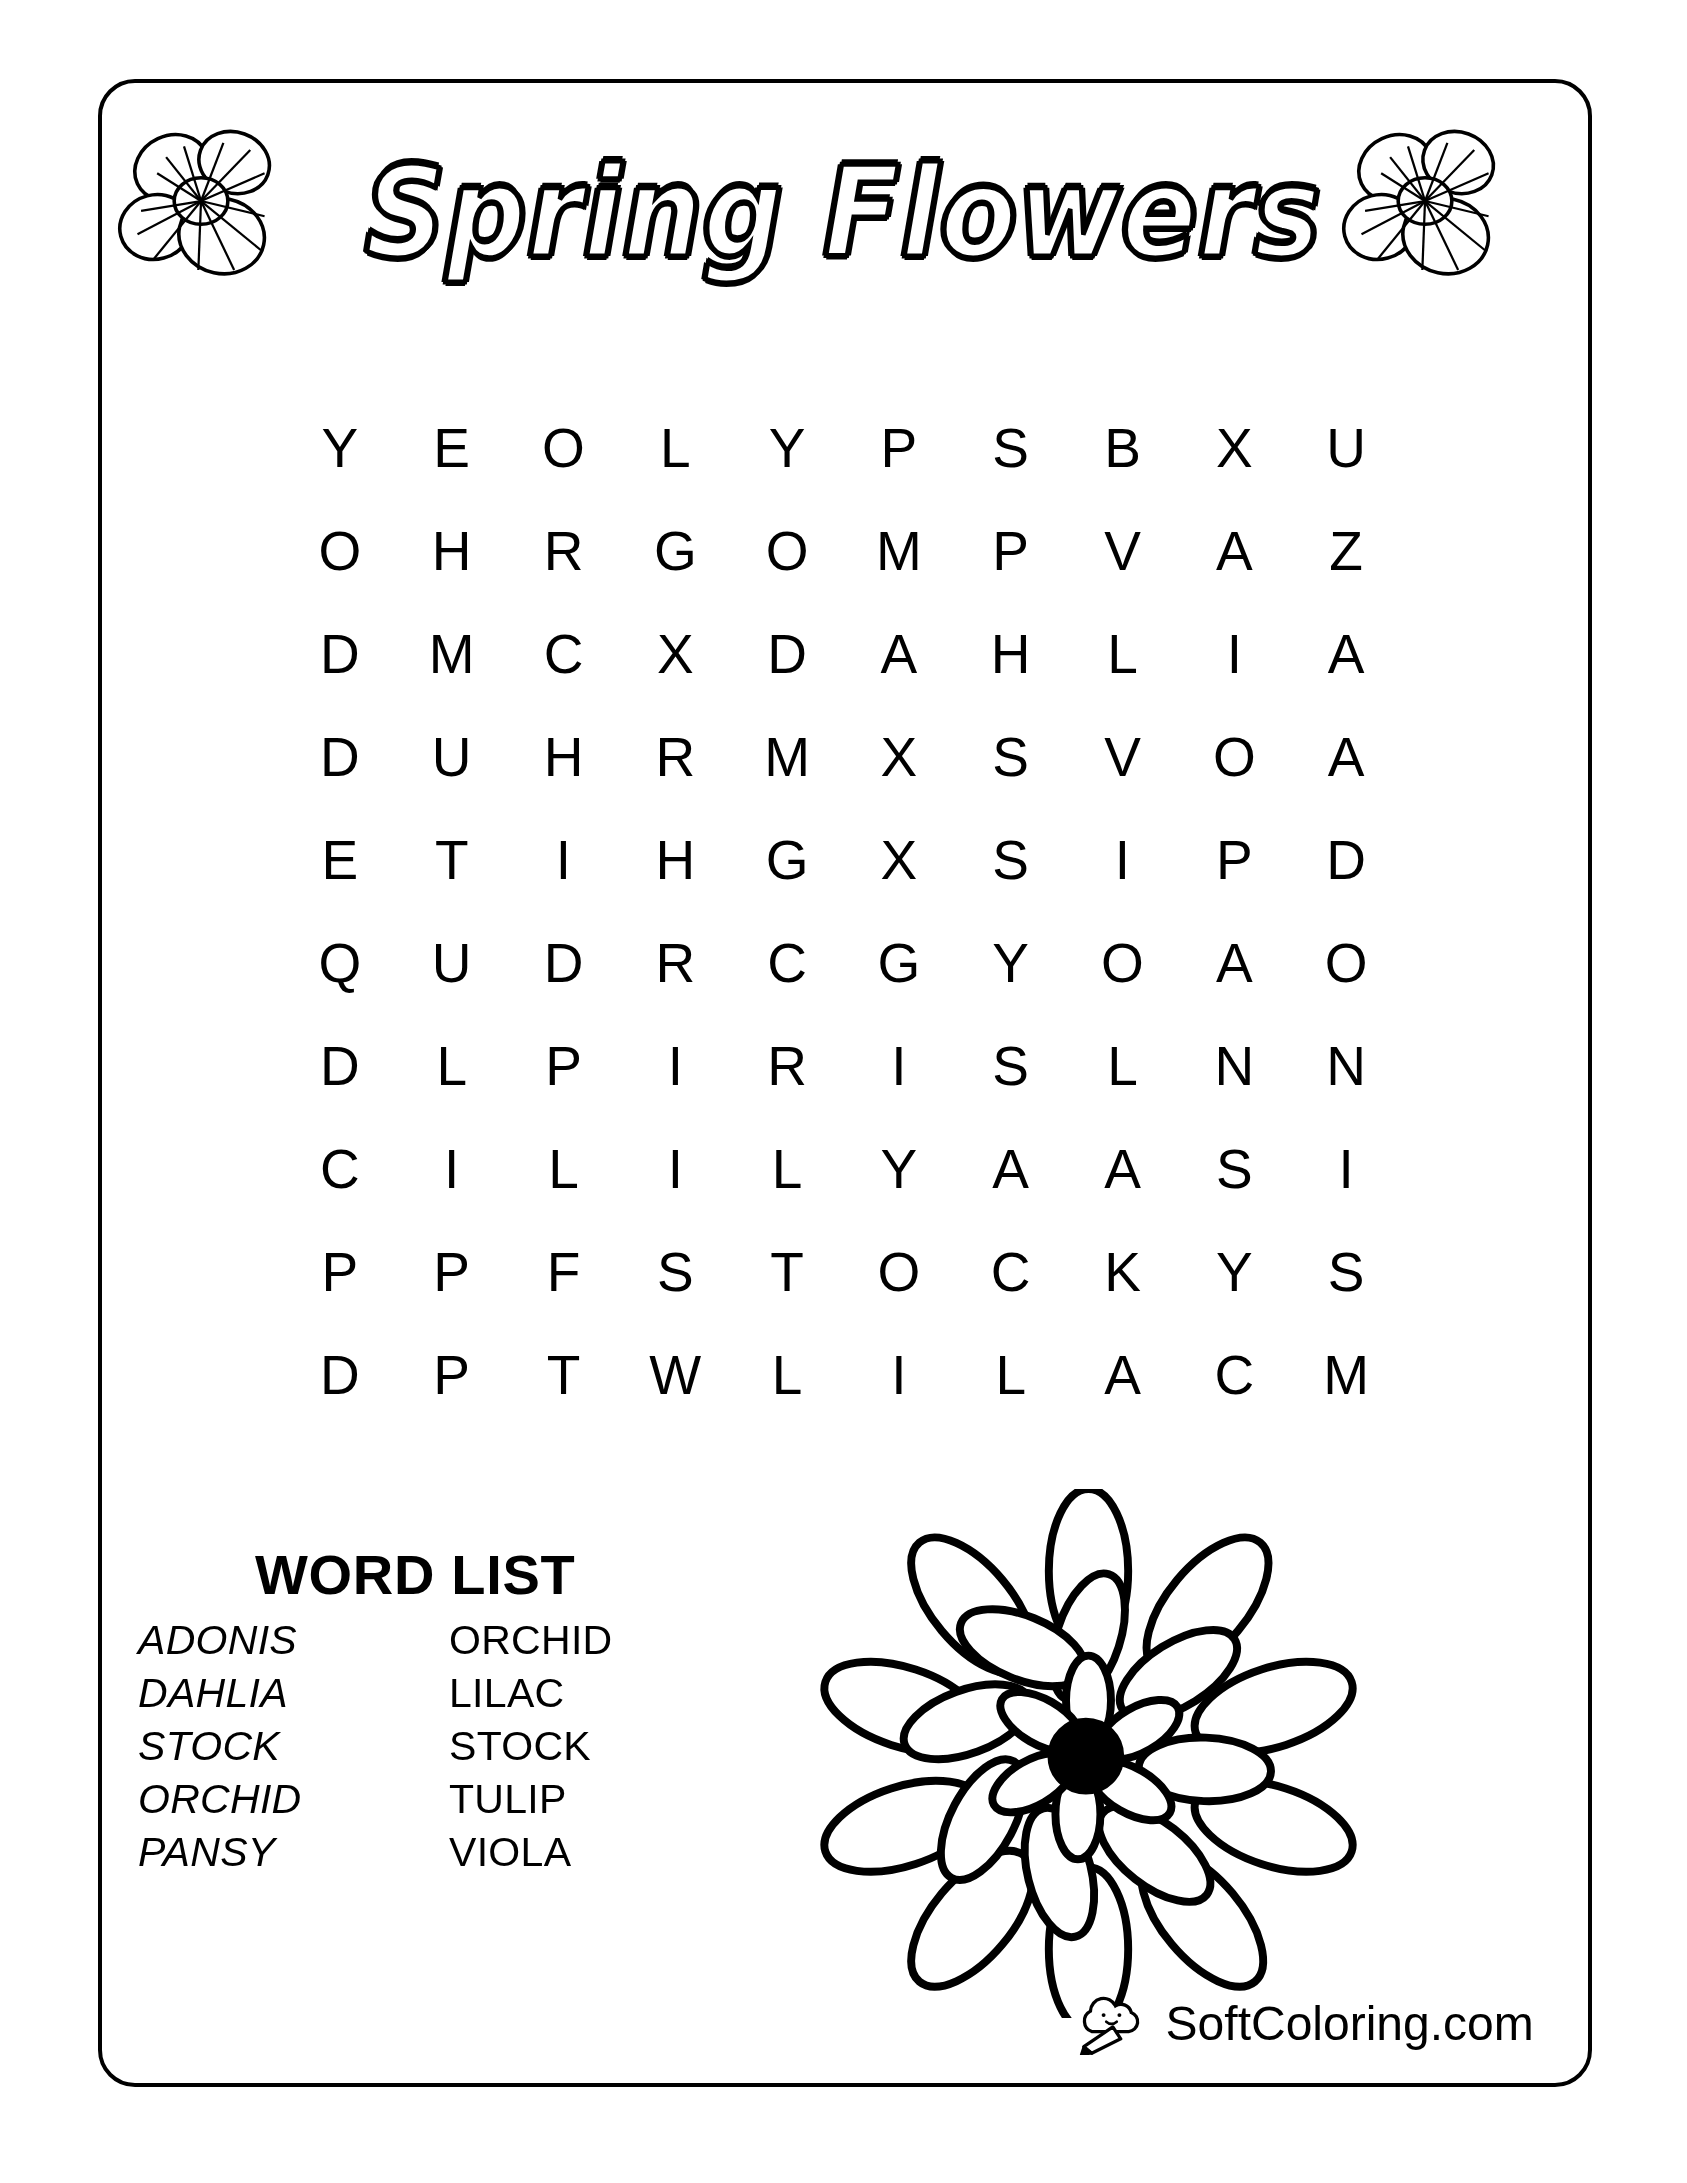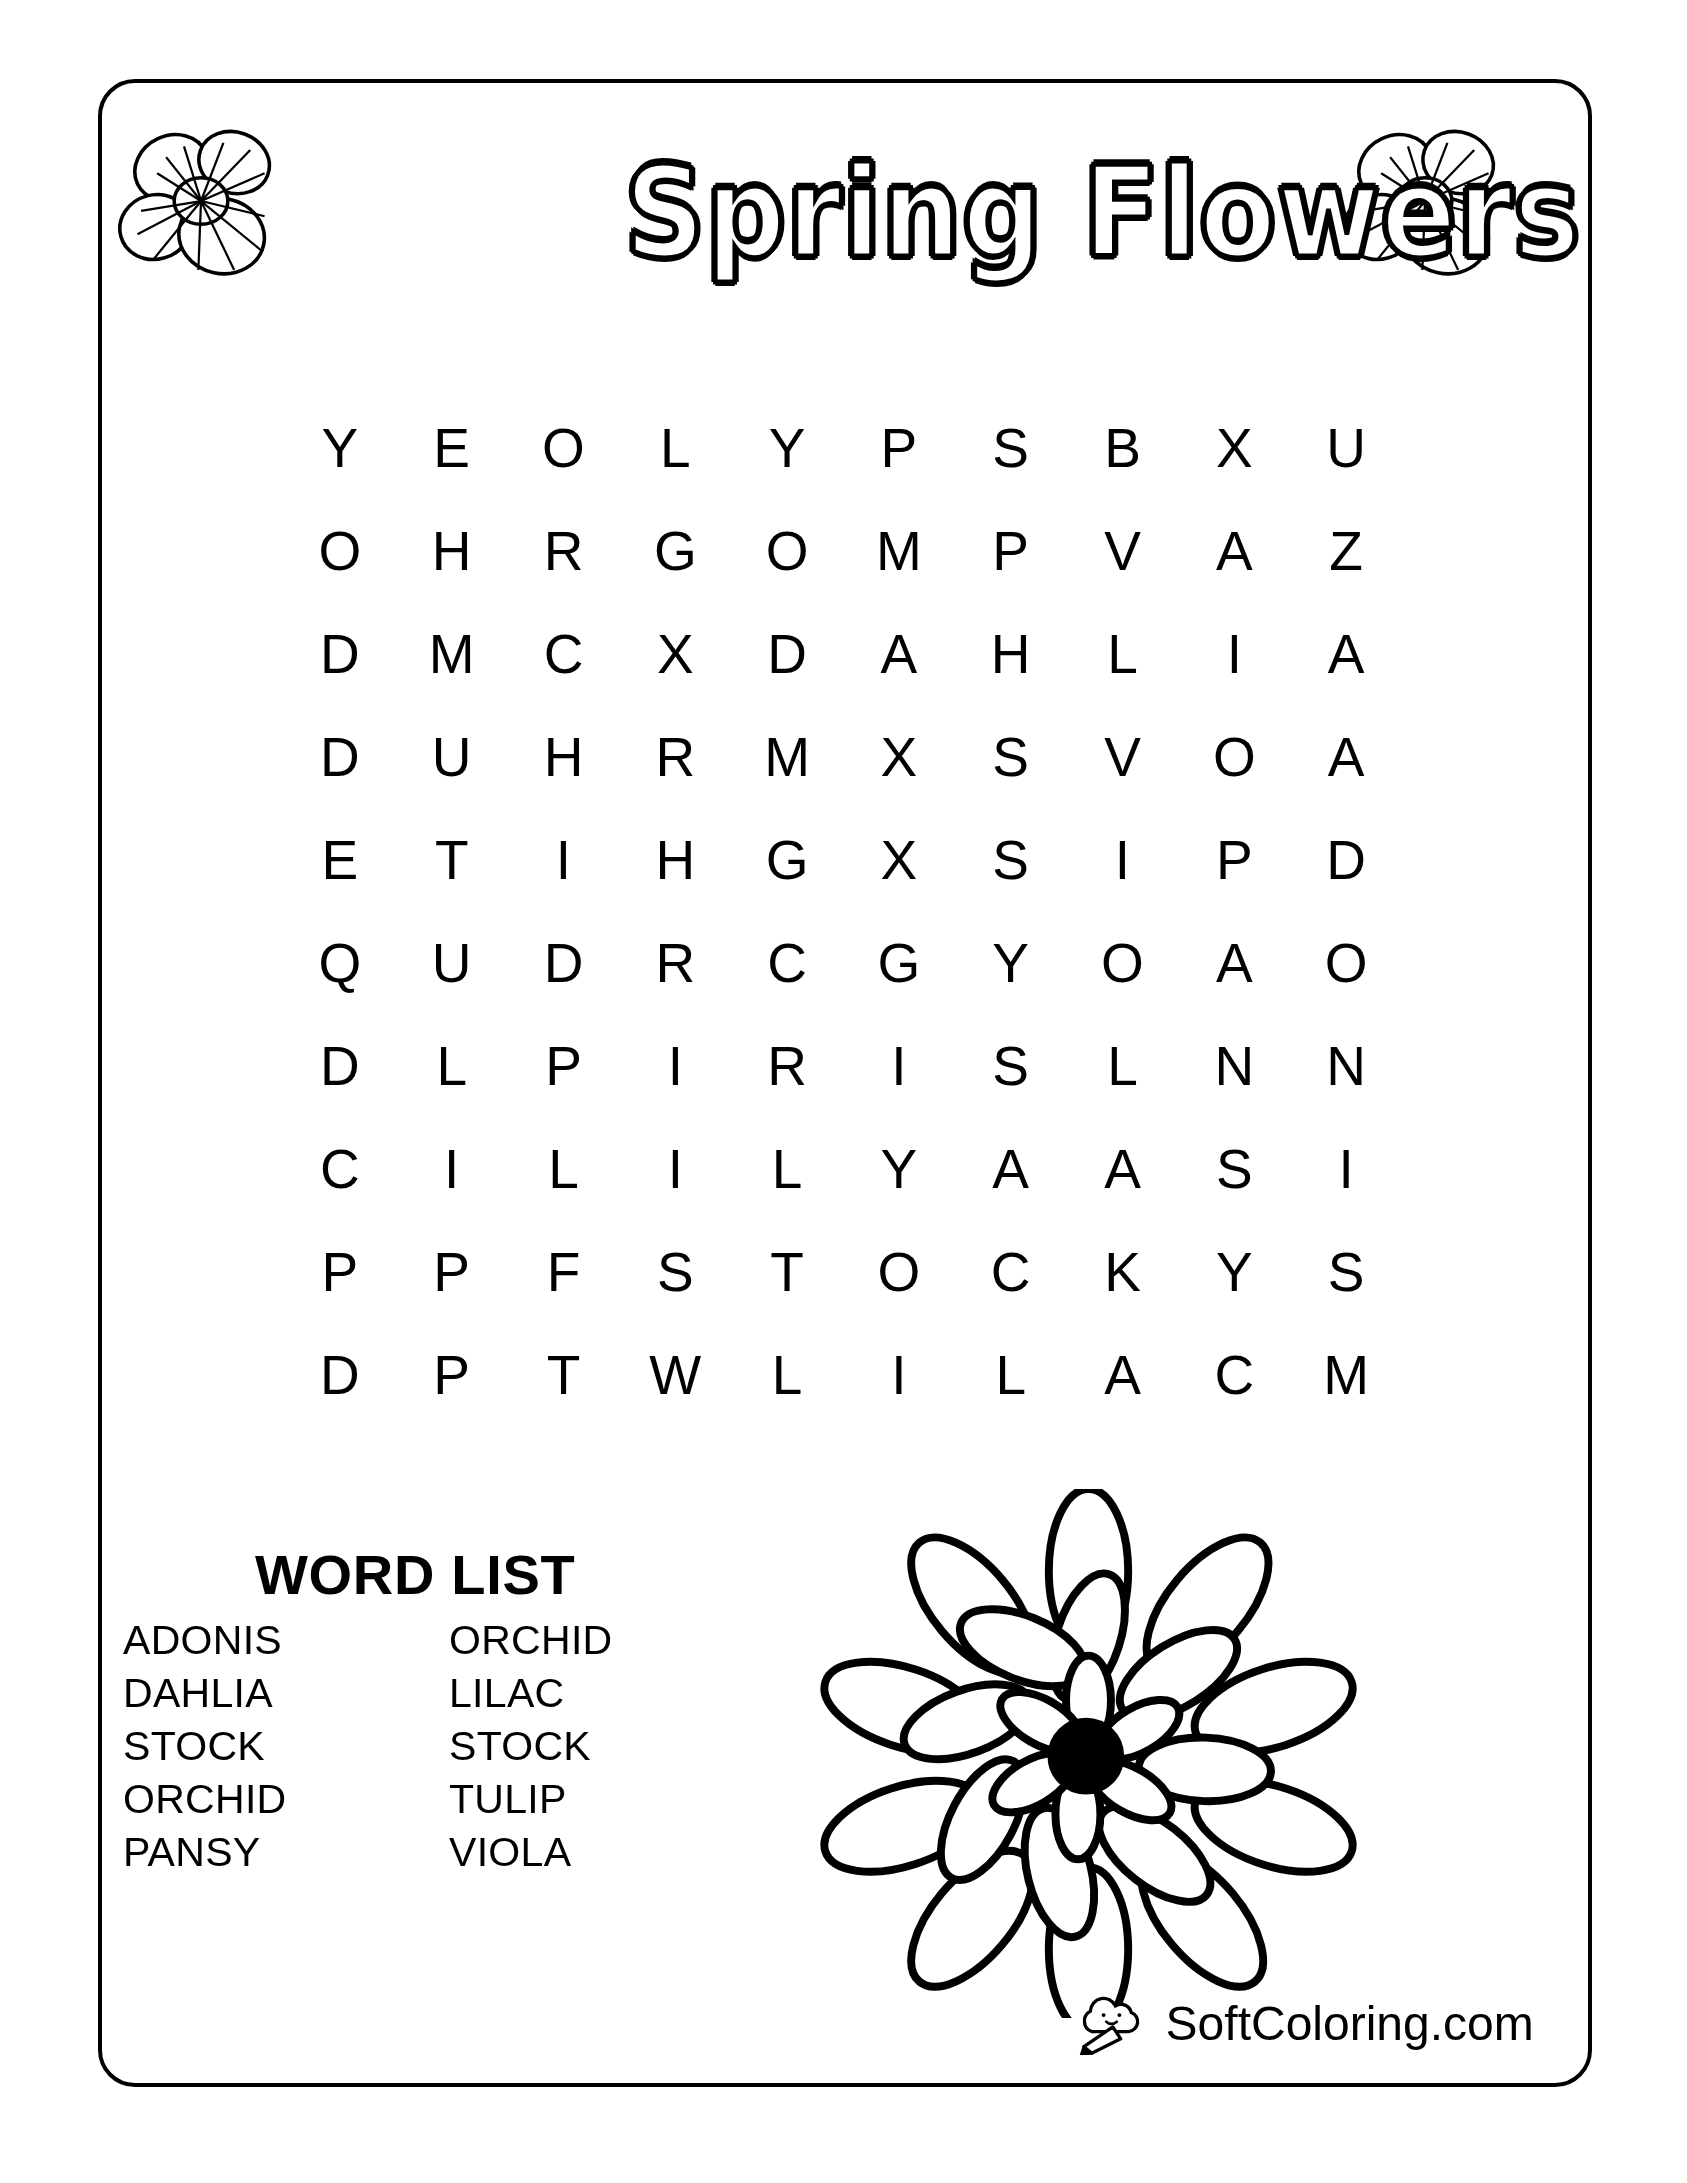--- a/index.html
+++ b/index.html
@@ -29,21 +29,22 @@
 
   
   .title-row {
     position: absolute;
     left: 106px;
     top: 106px;
     width: 1475px;
     height: 212px;
     display: flex;
     align-items: center;
-    justify-content: flex-end;
+    justify-content: center;
+    font-style: italic;
   }
 
   .title-text {
     font-family: "DejaVu Sans", sans-serif;
     font-weight: 700;
     font-size: 111px;
     letter-spacing: 1.3px;
     color: #ffffff;
     -webkit-text-stroke: 4.6px #000000;
     text-shadow:
@@ -89,21 +90,21 @@
     letter-spacing: 0.7px;
   }
   .wordlist-col {
     position: absolute;
     top: 1614px;
     font-family: "Liberation Sans", sans-serif;
     font-size: 41px;
     line-height: 53px;
     letter-spacing: 0.3px;
   }
-  .wordlist-col.c1 { left: 123px; }
+  .wordlist-col.c1 { left: 138px; font-style: italic; }
   .wordlist-col.c2 { left: 449px; }
 
   
   .dahlia {
     position: absolute;
     left: 814px;
     top: 1489px;
     width: 549px;
     height: 529px;
   }

